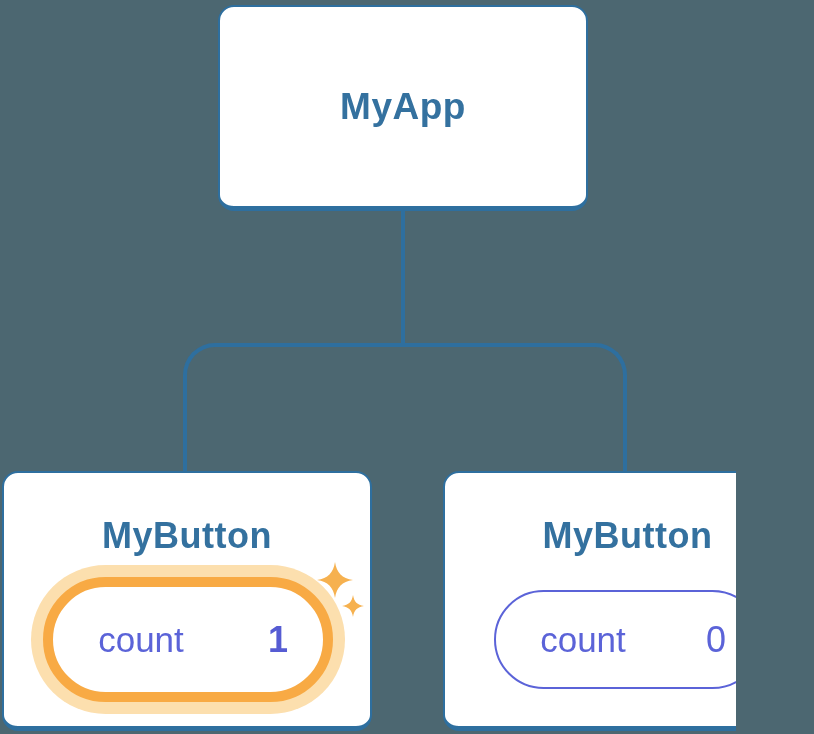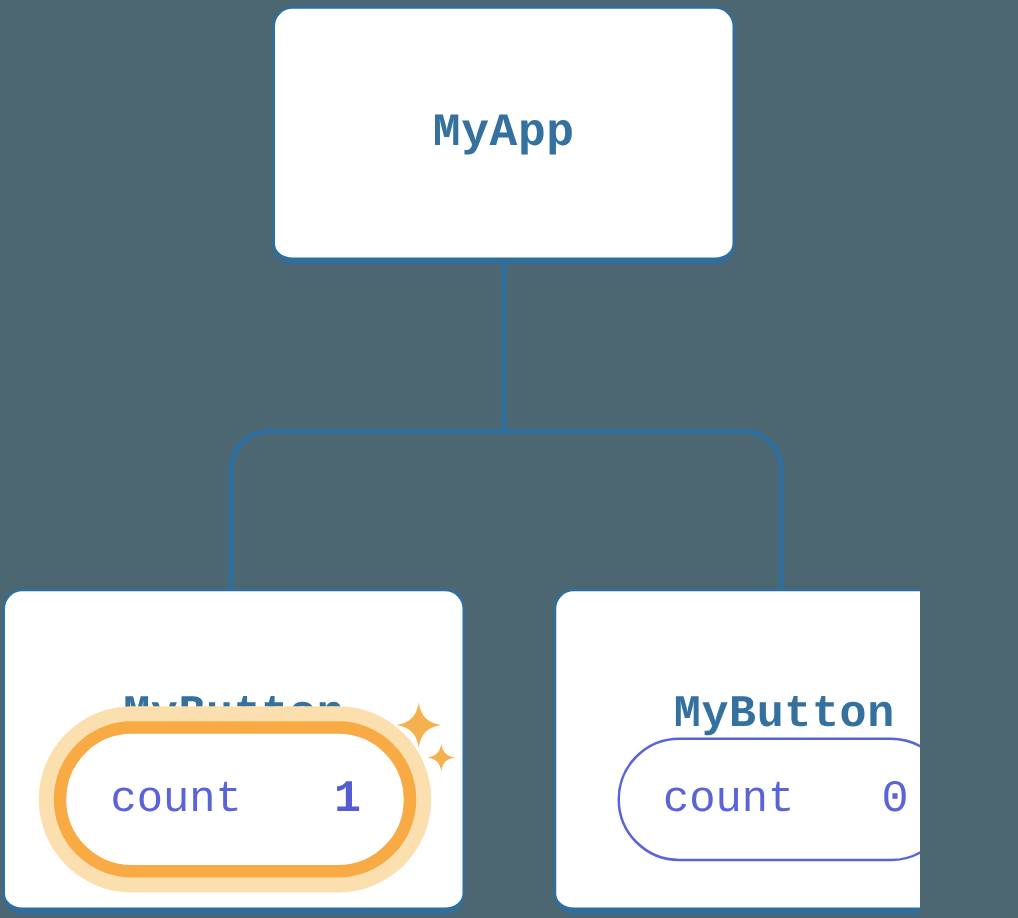--- a/index.html
+++ b/index.html
@@ -6,21 +6,20 @@
   body {
     font-family: "Liberation Sans", sans-serif;
     background: var(--bg, #4c6771);
   }
   .stage {
     position: relative;
     width: 736px;
     height: 734px;
     background: var(--bg, #4c6771);
     overflow: hidden;
-    font-family: Liberation Mono, monospace;
   }
   .node-card {
     position: absolute;
     background: #ffffff;
     border: 2px solid var(--blue_line, #2e6f9f);
     border-bottom-width: 5px;
     border-radius: 16px;
     box-sizing: border-box;
   }
   .root-card {
@@ -53,21 +52,20 @@
     top: 471px;
     width: 370px; height: 260px;
   }
   .child-card.left  { left: 2px; }
   .child-card.right { left: 443px; width: 369px; }
   .child-title {
     position: absolute;
     left: 0; right: 0; top: 42px;
     text-align: center;
     font-size: 36px;
-    margin-top: 36px;
   }
   
   .state-pill {
     position: absolute;
     left: 49px; top: 117px;
     width: 268px; height: 99px;
     box-sizing: border-box;
     background: #fff;
     border: 2px solid var(--indigo, #5b63d8);
     border-radius: 999px;

